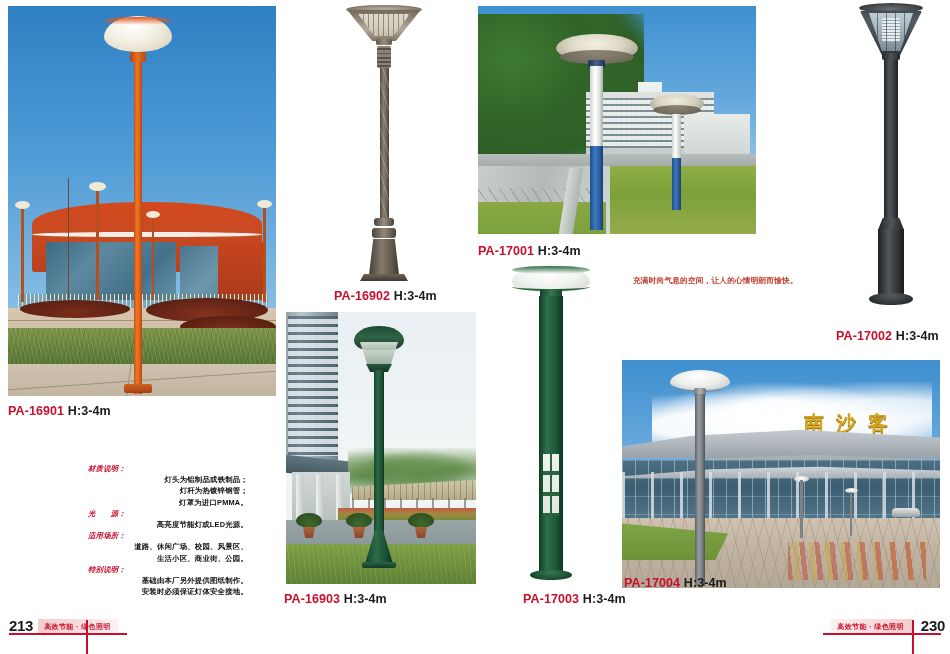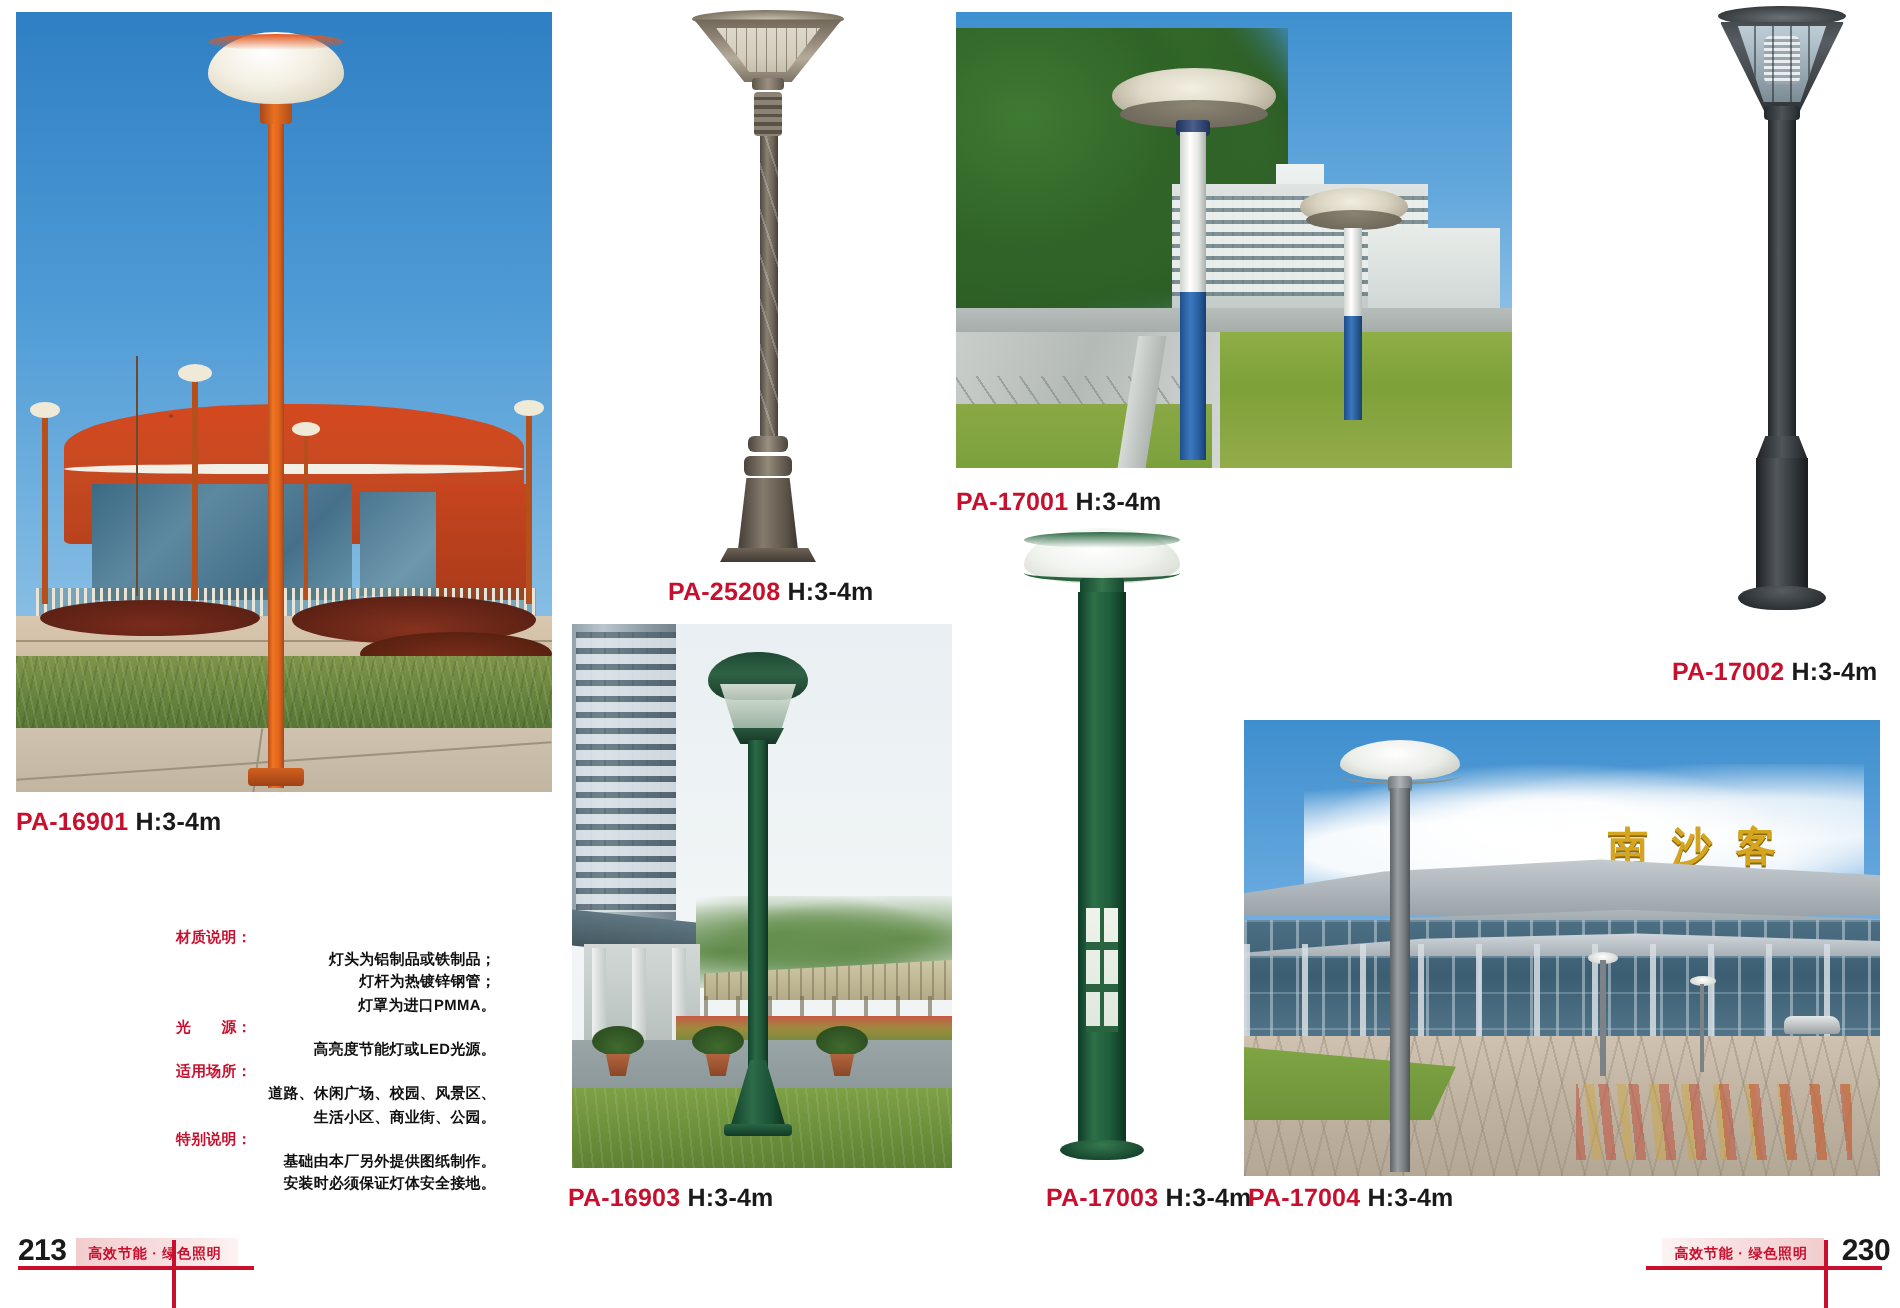--- a/index.html
+++ b/index.html
@@ -16,21 +16,21 @@
   .photo { position: absolute; overflow: hidden; background: #dfe6ea; }
   .photo .sky { position: absolute; inset: 0; }
 
   
   .label { position: absolute; white-space: nowrap; font-size: 12.5px; font-weight: bold; letter-spacing: .1px; }
   .label .code { color: #C8102E; }
   .label .dim { color: #1a1a1a; }
 
   
   .spec { position: absolute; left: 88px; top: 463px; width: 160px; }
-  .spec .hd { color: #C8102E; font-size: 7.4px; font-weight: bold; line-height: 11.2px; letter-spacing: .2px; }
+  .spec .hd { color: #C8102E; font-size: 7.4px; font-weight: bold; line-height: 11.2px; letter-spacing: .2px; font-style: italic; }
   .spec .ln { color: #111; font-size: 7.4px; font-weight: bold; line-height: 11.2px; letter-spacing: .2px; text-align: right; }
 
   
   .blurb { position: absolute; left: 633px; top: 274px; width: 190px; }
   .blurb p { color: #C0392B; font-size: 7.6px; font-weight: bold; line-height: 14.5px; letter-spacing: .25px; }
 
   
   .footL { position: absolute; left: 0px; top: 617px; display: flex; align-items: flex-end; }
   .footR { position: absolute; right: 0px; top: 617px; display: flex; align-items: flex-end; }
   .pgnum { font-size: 15px; font-weight: bold; color: #1a1a1a; padding: 0 5px 1px 9px; letter-spacing: -.3px; }
@@ -402,21 +402,21 @@
     <div class="p2-collar"></div>
     <div class="p2-rings"></div>
     <div class="p2-pole"></div>
     <div class="p2-twist"></div>
     <div class="p2-knob"></div>
     <div class="p2-knob2"></div>
     <div class="p2-skirt"></div>
     <div class="p2-foot"></div>
   </div>
   <div class="label" style="left:334px; top:289px;">
-    <span class="code">PA-25208</span>
+    <span class="code">PA-16902</span>
     <span class="dim">H:3-4m</span>
   </div>
 
   <div class="photo" id="ph3">
     <div class="sky"></div>
     <div class="p3-trees"></div>
     <div class="p3-bldg3"></div>
     <div class="p3-bldg"></div>
     <div class="p3-bldgWin"></div>
     <div class="p3-bldg2"></div>
@@ -532,41 +532,42 @@
     <div class="p7-grass"></div>
     <div class="p7-lamp2h"></div>
     <div class="p7-lamp2"></div>
     <div class="p7-lamp3h"></div>
     <div class="p7-lamp3"></div>
     <div class="p7-disc"></div>
     <div class="p7-discRim"></div>
     <div class="p7-neck"></div>
     <div class="p7-pole"></div>
   </div>
-  <div class="label" style="left:624px; top:592px;">
+  <div class="label" style="left:624px; top:576px;">
     <span class="code">PA-17004</span>
     <span class="dim">H:3-4m</span>
   </div>
 
   <div class="spec">
     <div class="hd">材质说明：</div>
     <div class="ln">灯头为铝制品或铁制品；</div>
     <div class="ln">灯杆为热镀锌钢管；</div>
     <div class="ln">灯罩为进口PMMA。</div>
     <div class="hd">光　　源：</div>
     <div class="ln">高亮度节能灯或LED光源。</div>
     <div class="hd">适用场所：</div>
     <div class="ln">道路、休闲广场、校园、风景区、</div>
     <div class="ln">生活小区、商业街、公园。</div>
     <div class="hd">特别说明：</div>
     <div class="ln">基础由本厂另外提供图纸制作。</div>
     <div class="ln">安装时必须保证灯体安全接地。</div>
   </div>
 
   <div class="blurb">
+    <p>充满时尚气息的空间，让人的心情明朗而愉快。</p>
   </div>
 
   <div class="footL">
     <span class="pgnum">213</span>
     <span class="slogwrap">
       <span class="slogan">高效节能 · 绿色照明</span>
     </span>
   </div>
   <div class="hrule" style="left:9px; top:633px; width:118px;"></div>
   <div class="vrule" style="left:86px; top:620px;"></div>

